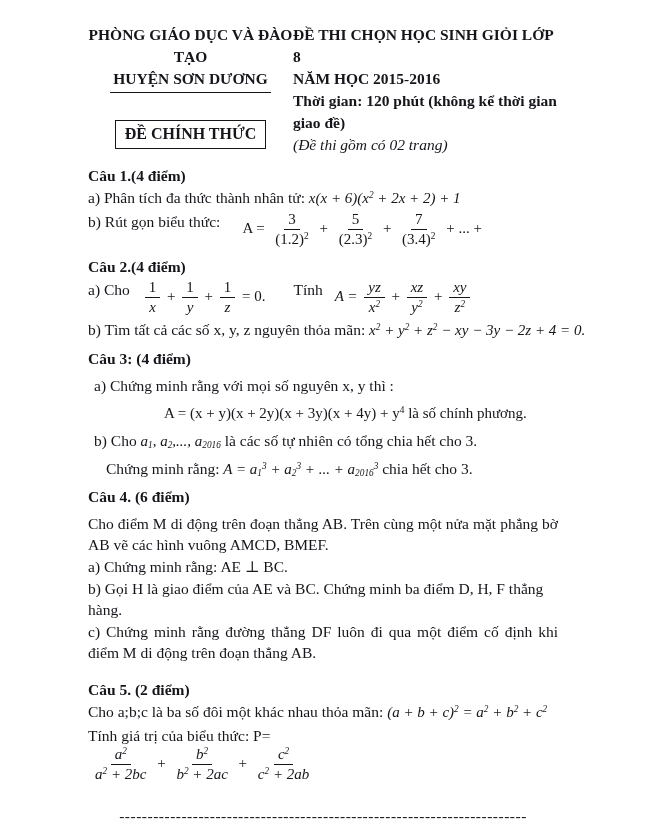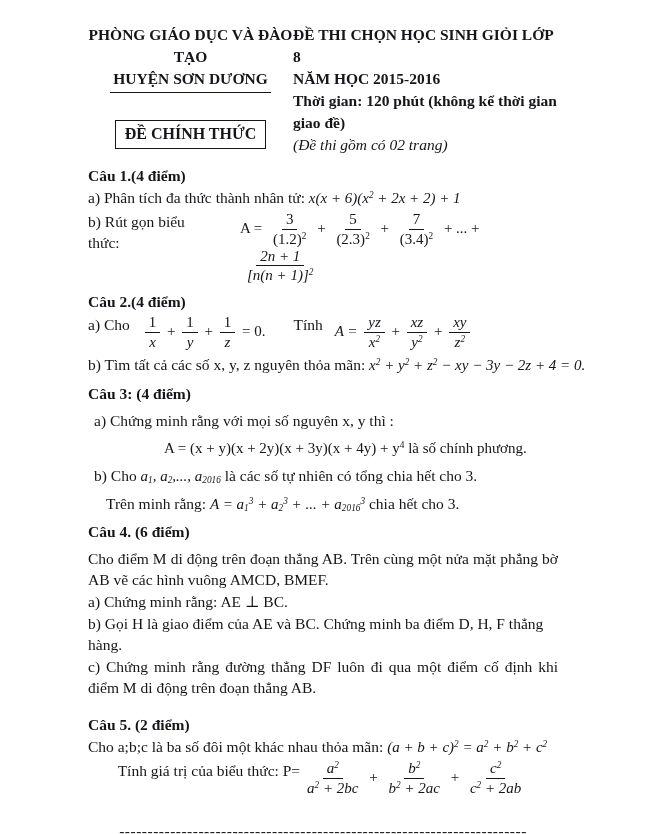--- a/index.html
+++ b/index.html
@@ -30,21 +30,21 @@
   .s5 { margin-top:16px; }
   .line { margin:1px 0; }
   .mline { display:flex; align-items:flex-start; margin:2px 0; min-height:38px; }
   .mgap { margin-left:22px; }
   .gap28 { display:inline-block; width:28px; }
   .gap12 { display:inline-block; width:12px; }
   .indent70 { padding-left:70px; }
   .indent12 { padding-left:12px; }
   .loose { margin:6px 6px; }
   .just { text-align:justify; }
-  .center { justify-content:center; }
+  .center { justify-content:center;flex-direction:column; }
   .nowrap { white-space:nowrap; }
 
   
   .math { font-style:italic; font-size:15px; }
   .math .rm { font-style:normal; }
   .frac { display:inline-flex; flex-direction:column; align-items:center; vertical-align:middle; margin:0 3px; line-height:1.12; }
   .frac .num { padding:0 4px 1px; border-bottom:1px solid #15151b; }
   .frac .den { padding:1px 4px 0; }
   .sup { font-size:0.62em; vertical-align:0.5em; line-height:0; }
   .sub { font-size:0.62em; vertical-align:-0.25em; line-height:0; }
@@ -78,24 +78,21 @@
         <span>b) Rút gọn biểu thức:</span>
         <span class="math mgap"><span class="rm">A = </span><span class="frac">
             <span class="num"><span class="rm">3</span></span>
             <span class="den"><span class="rm">(1.2)</span><span class="sup rm">2</span></span>
           </span><span class="rm"> + </span><span class="frac">
             <span class="num"><span class="rm">5</span></span>
             <span class="den"><span class="rm">(2.3)</span><span class="sup rm">2</span></span>
           </span><span class="rm"> + </span><span class="frac">
             <span class="num"><span class="rm">7</span></span>
             <span class="den"><span class="rm">(3.4)</span><span class="sup rm">2</span></span>
-          </span><span class="rm"> + ... + </span><span class="frac">
-            <span class="num"><span>2n + 1</span></span>
-            <span class="den"><span>[n(n + 1)]</span><span class="sup">2</span></span>
-          </span></span>
+          </span><span class="rm"> + ... + </span></span>
       </div>
   </div>
 
   <div class="section">
     <div class="line"><span class="b">Câu 2.</span><span class="bi">(4 điểm)</span></div>
     <div class="mline">
         <span>a) Cho</span>
         <span class="gap12"></span>
         <span class="math"><span class="frac">
             <span class="num"><span class="rm">1</span></span>
@@ -122,21 +119,21 @@
           </span></span>
       </div>
     <div class="line nowrap"><span>b) Tìm tất cả các số x, y, z nguyên thỏa mãn: </span><span class="math"><span>x</span><span class="sup">2</span><span> + y</span><span class="sup">2</span><span> + z</span><span class="sup">2</span><span> − xy − 3y − 2z + 4 = 0.</span></span></div>
   </div>
 
   <div class="section">
     <div class="line"><span class="b">Câu 3: </span><span class="bi">(4 điểm)</span></div>
     <div class="line loose"><span>a) Chứng minh rằng với mọi số nguyên x, y thì :</span></div>
     <div class="line loose indent70"><span class="math"><span class="rm">A = (x + y)(x + 2y)(x + 3y)(x + 4y) + y</span><span class="sup rm">4</span><span class="rm"> là số chính phương.</span></span></div>
     <div class="line loose"><span>b) Cho </span><span class="math"><span>a</span><span class="sub">1</span><span>, a</span><span class="sub">2</span><span>,..., a</span><span class="sub">2016</span></span><span> là các số tự nhiên có tổng chia hết cho 3.</span></div>
-    <div class="line loose indent12"><span>Trên minh rằng: </span><span class="math"><span>A = a</span><span class="sub">1</span><span class="sup">3</span><span> + a</span><span class="sub">2</span><span class="sup">3</span><span> + ... + a</span><span class="sub">2016</span><span class="sup">3</span></span><span> chia hết cho 3.</span></div>
+    <div class="line loose indent12"><span>Chứng minh rằng: </span><span class="math"><span>A = a</span><span class="sub">1</span><span class="sup">3</span><span> + a</span><span class="sub">2</span><span class="sup">3</span><span> + ... + a</span><span class="sub">2016</span><span class="sup">3</span></span><span> chia hết cho 3.</span></div>
   </div>
 
   <div class="section s4">
     <div class="line"><span class="b">Câu 4. </span><span class="bi">(6 điểm)</span></div>
     <div class="line just" style="margin-top:6px;">Cho điểm M di động trên đoạn thẳng AB. Trên cùng một nửa mặt phẳng bờ AB vẽ các hình vuông AMCD, BMEF.</div>
     <div class="line">a) Chứng minh rằng: AE ⊥ BC.</div>
     <div class="line">b) Gọi H là giao điểm của AE và BC. Chứng minh ba điểm D, H, F thẳng hàng.</div>
     <div class="line just">c) Chứng minh rằng đường thẳng DF luôn đi qua một điểm cố định khi điểm M di động trên đoạn thẳng AB.</div>
   </div>
 

